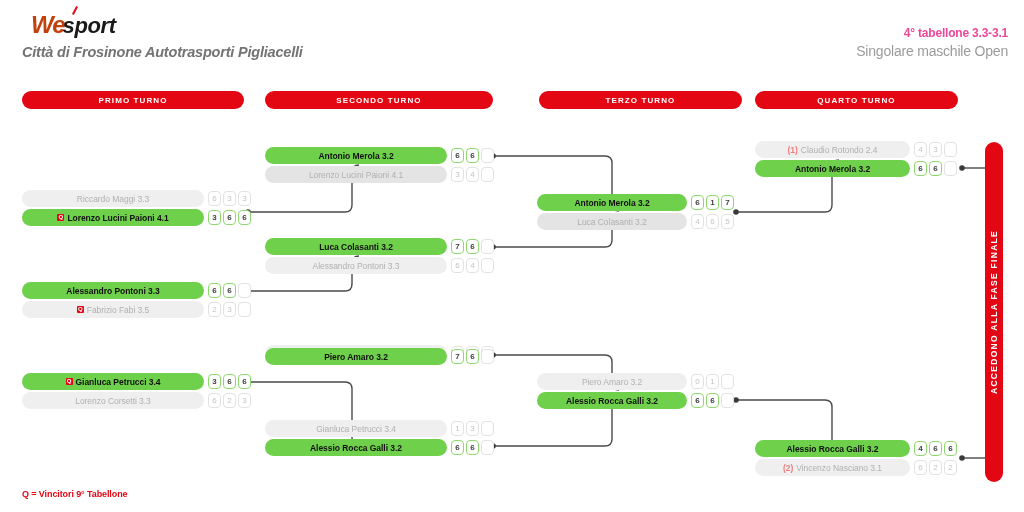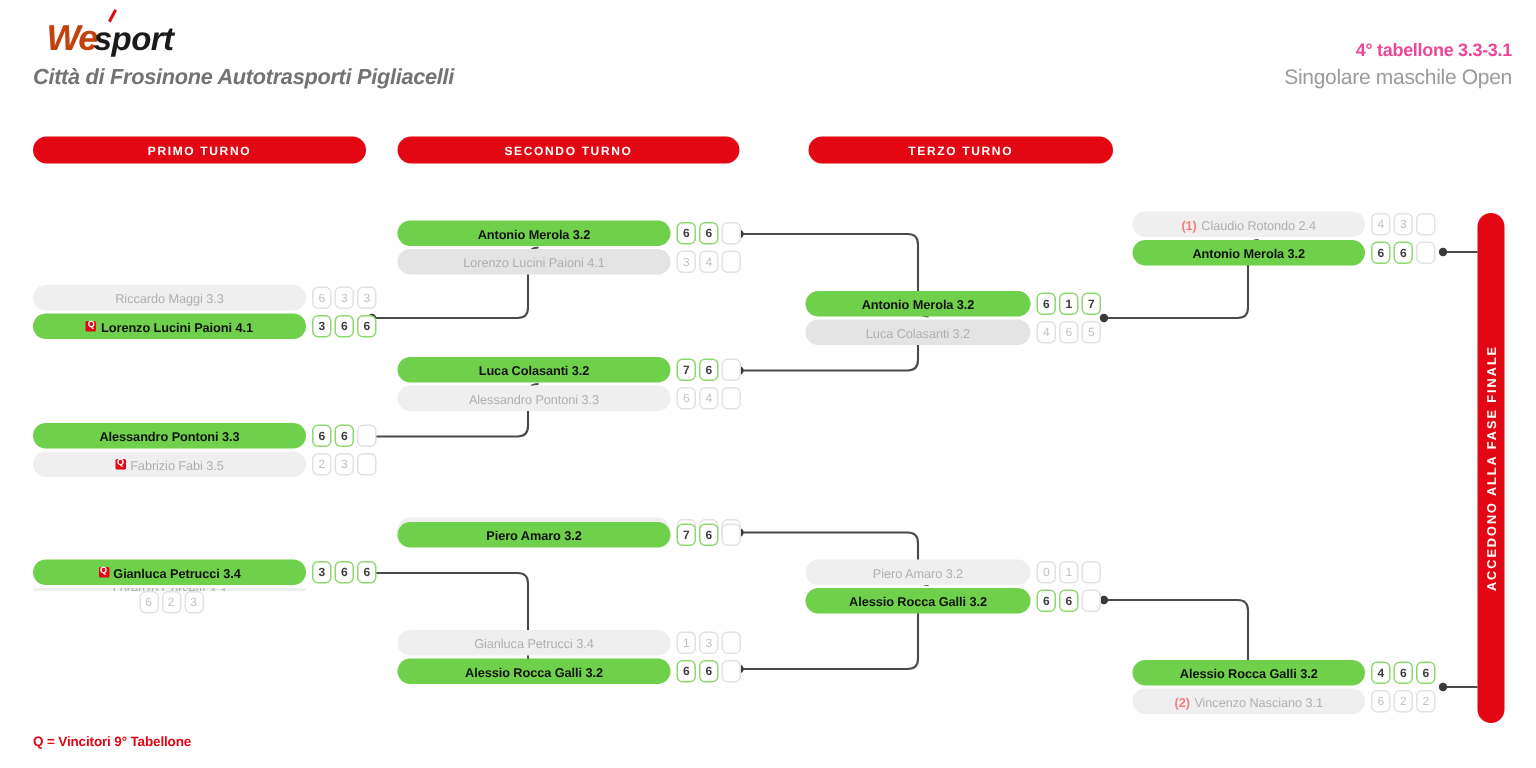--- a/index.html
+++ b/index.html
@@ -99,20 +99,21 @@
   </div>
 
   <div class="right-head">
     <div class="rh-1">4° tabellone 3.3-3.1</div>
     <div class="rh-2">Singolare maschile Open</div>
   </div>
 
   <div class="round-tab" style="left:22px;width:222px;">PRIMO TURNO</div>
   <div class="round-tab" style="left:265px;width:228px;">SECONDO TURNO</div>
   <div class="round-tab" style="left:539px;width:203px;">TERZO TURNO</div>
+  <div class="round-tab" style="left:755px;width:203px;">QUARTO TURNO</div>
 
   <svg class="links" viewBox="0 0 1024 512">
     <g fill="none" stroke="#4a4a4a" stroke-width="1.4">
 
       <path d="M 248 212 H 345 Q 352 212 352 205 V 172 Q 352 165 359 165"></path>
 
       <path d="M 248 291 H 345 Q 352 291 352 284 V 263 Q 352 256 359 256"></path>
 
       <path d="M 248 382 H 345 Q 352 382 352 389 V 438 Q 352 445 359 445"></path>
 
@@ -200,21 +201,21 @@
       <div class="name win" style="width:182px;">
         <span class="qbadge">Q</span>
         <span>Gianluca Petrucci 3.4</span>
       </div>
       <div class="scores">
         <div class="sbox win">3</div>
         <div class="sbox win">6</div>
         <div class="sbox win">6</div>
       </div>
     </div>
-    <div class="row" style="top:19px;flex-direction:column;">
+    <div class="row" style="top:19px;">
       <div class="name lose lighter" style="width:182px;">
         <span>Lorenzo Corsetti 3.3</span>
       </div>
       <div class="scores">
         <div class="sbox lose">6</div>
         <div class="sbox lose">2</div>
         <div class="sbox lose">3</div>
       </div>
     </div>
   </div>

